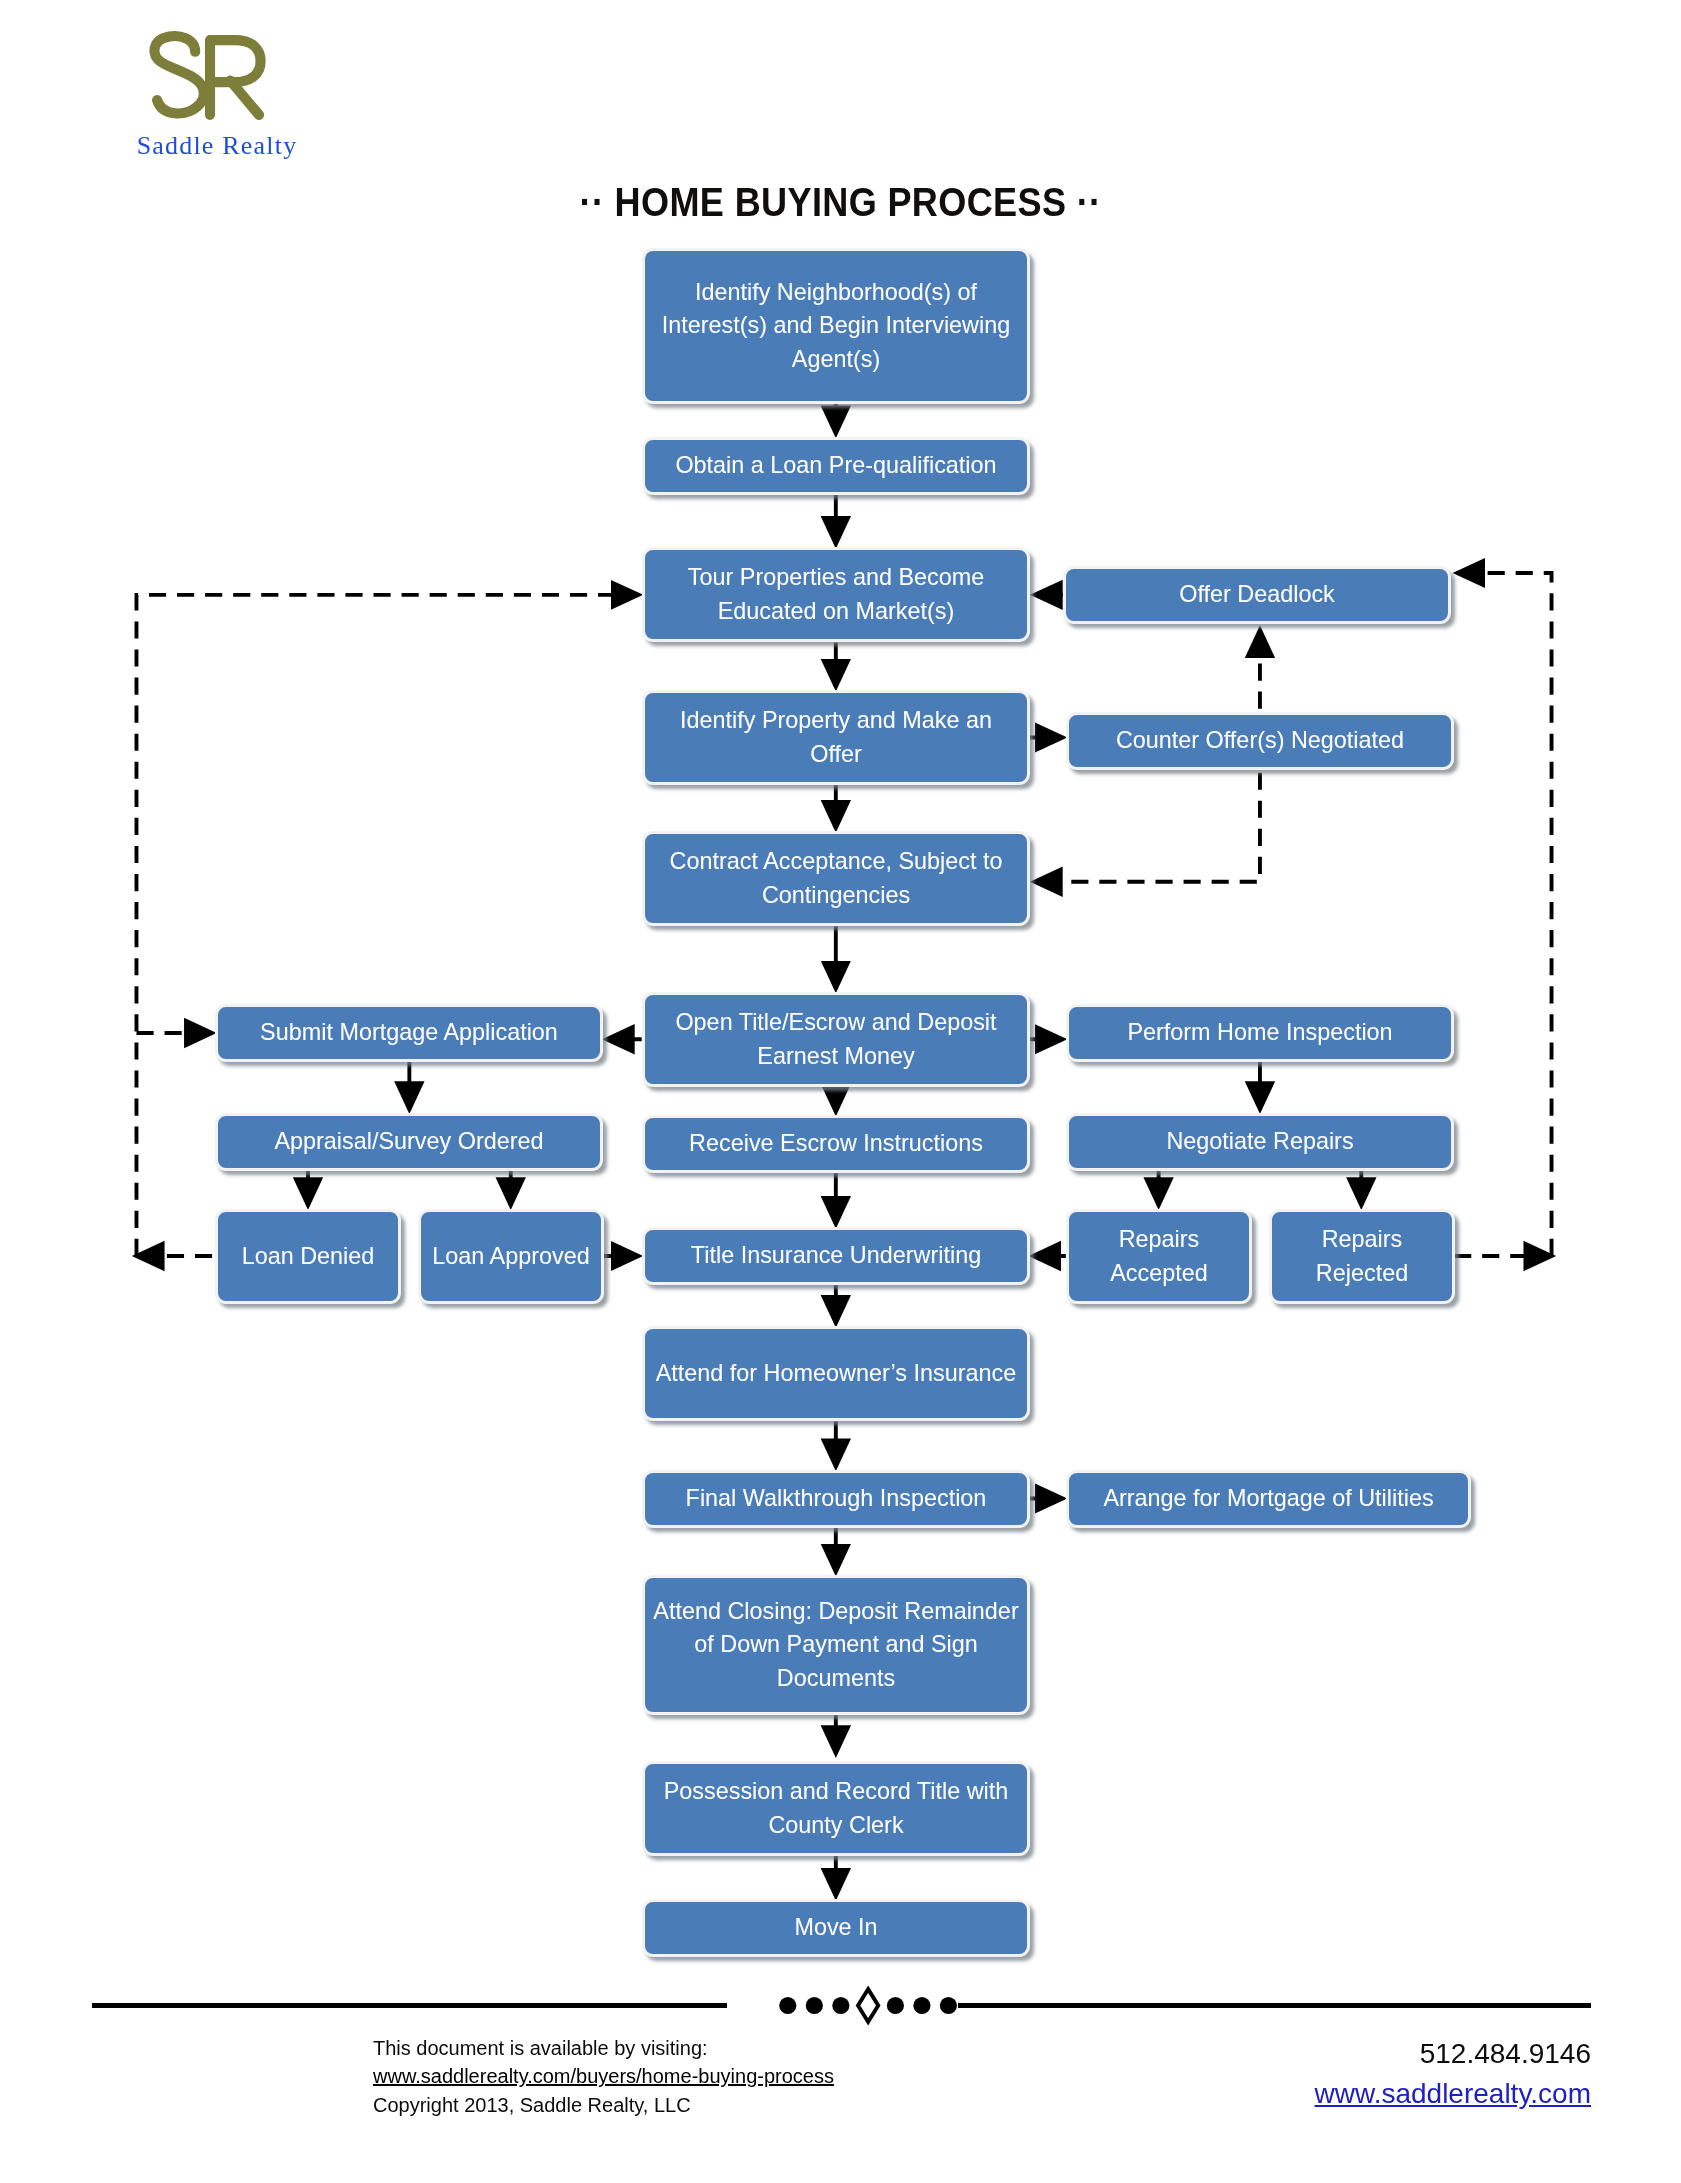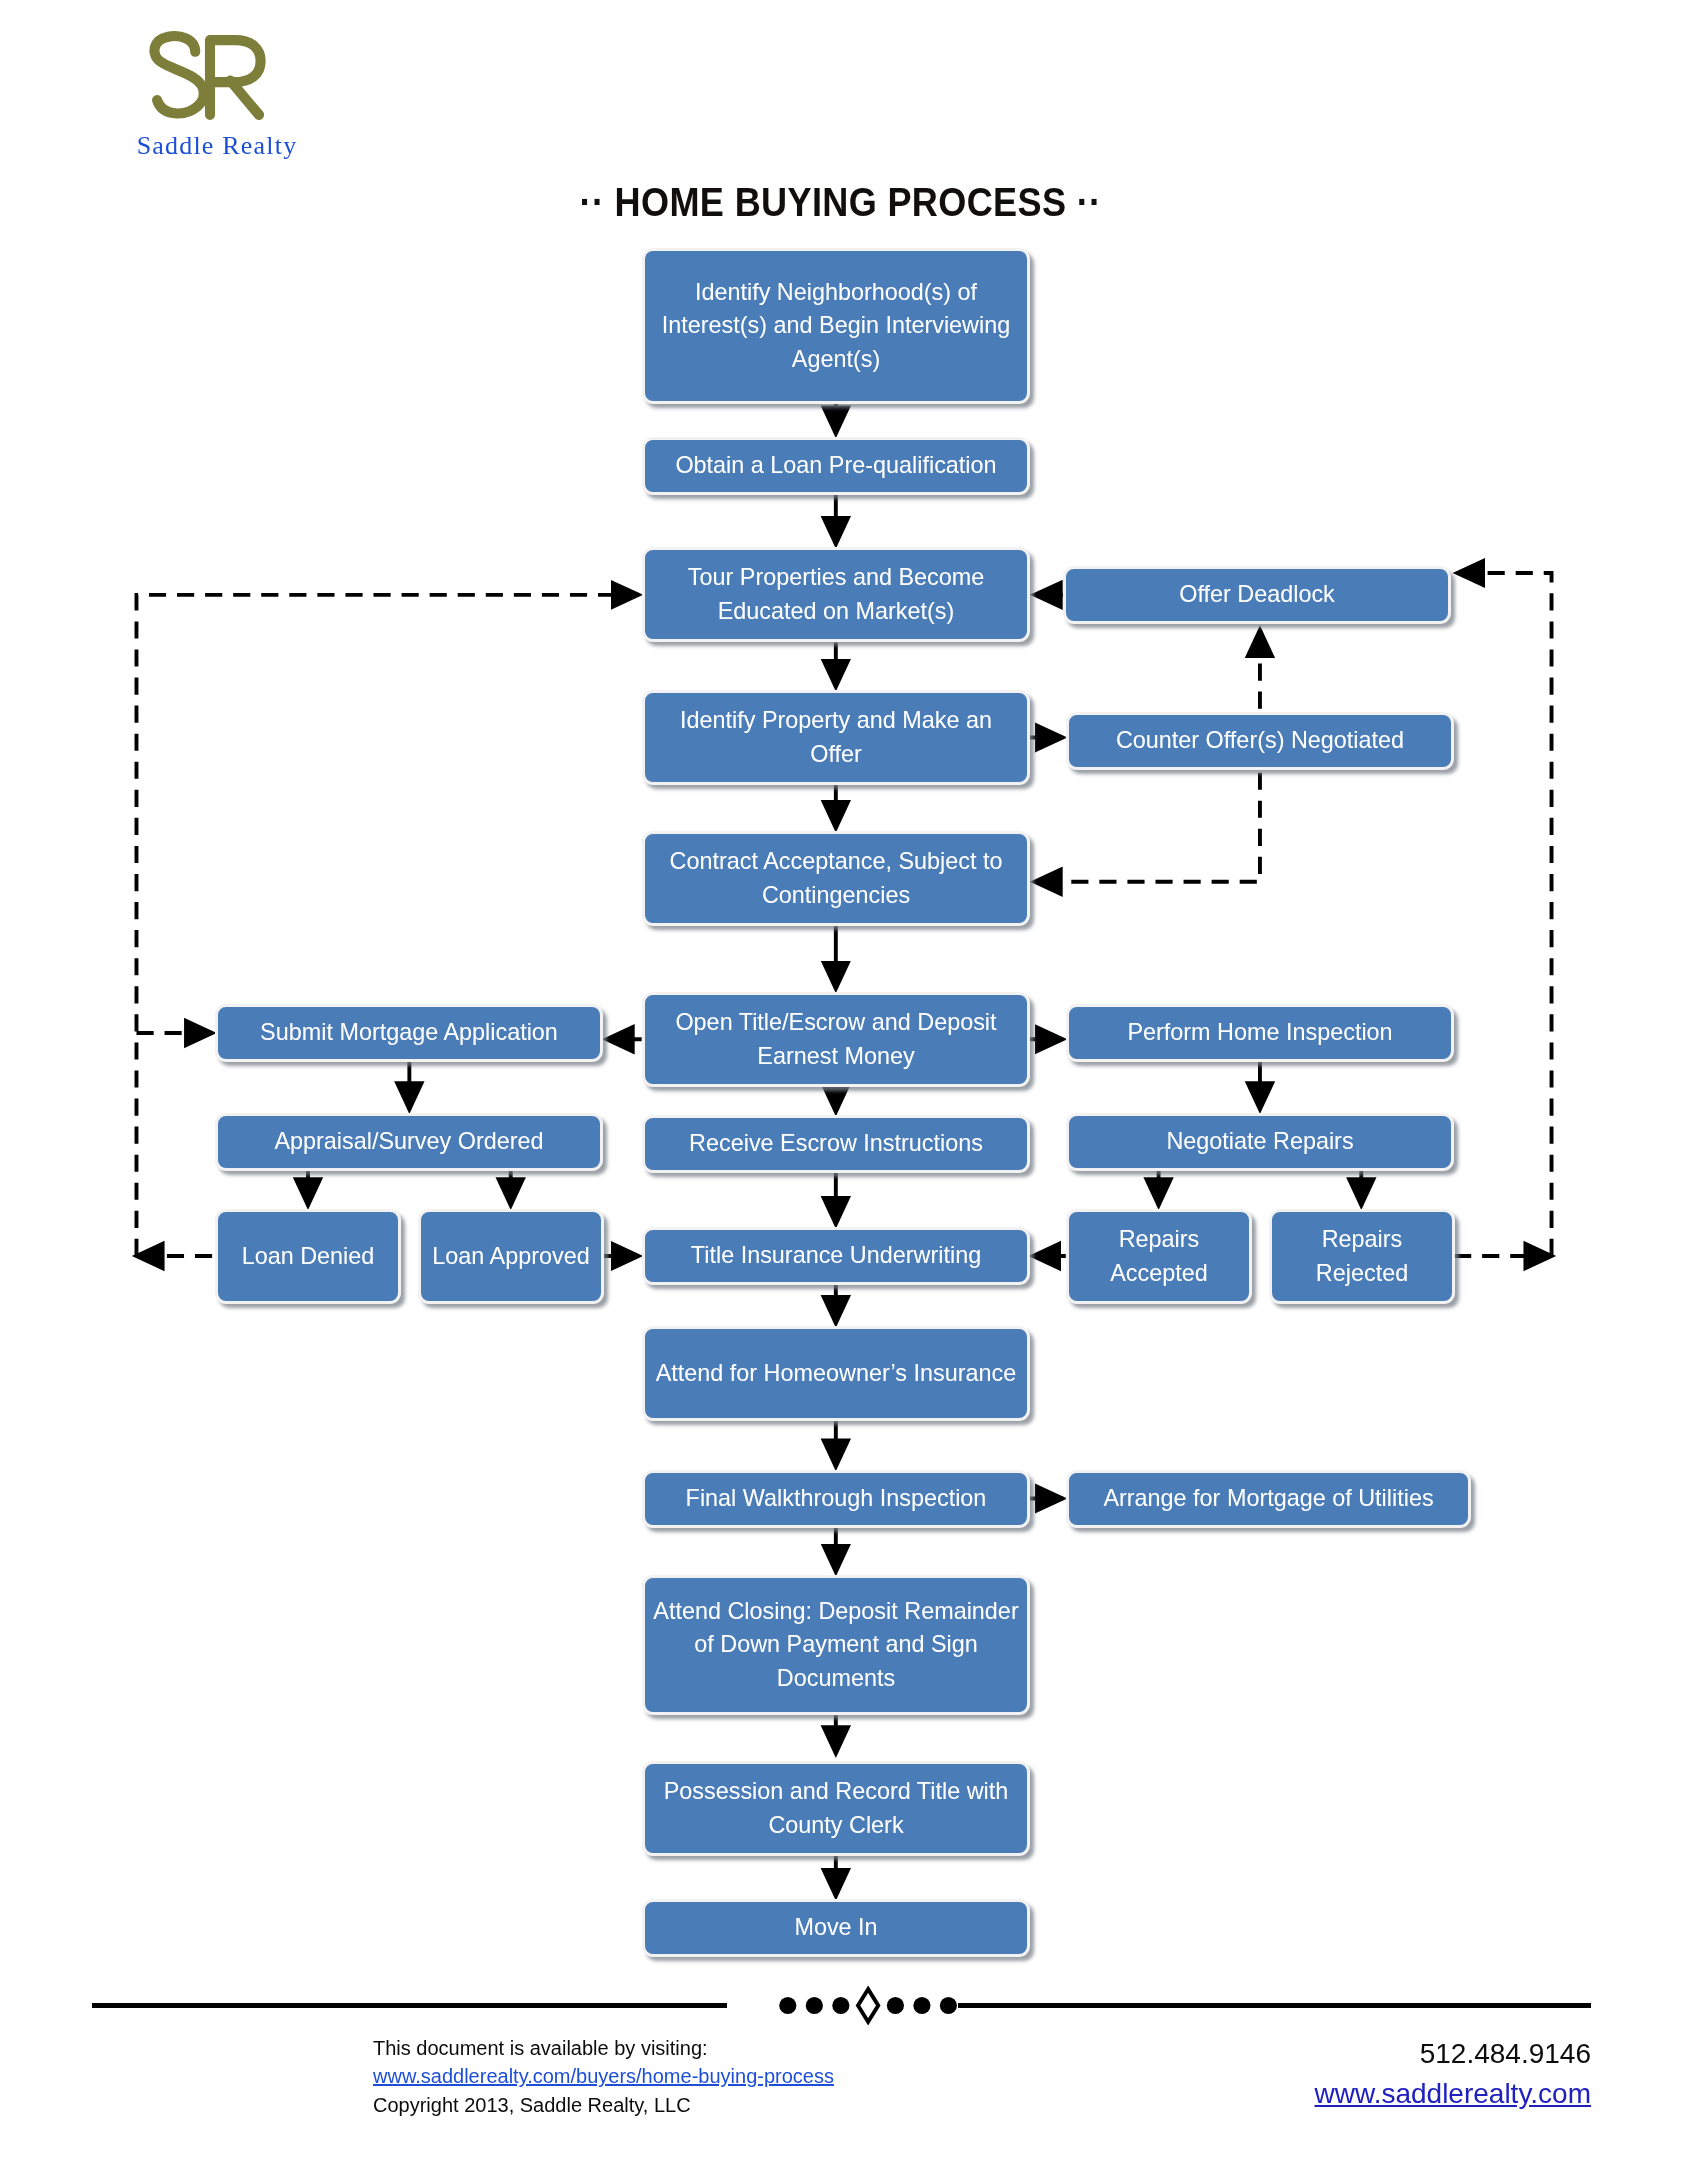--- a/index.html
+++ b/index.html
@@ -36,21 +36,21 @@
         padding:1.6px 7.8px;
         text-shadow:0 0 0.8px rgba(255,255,255,.15);}
   .node span{display:block;width:100%;}
 
   
   #rule-left{position:absolute;left:92px;top:2003px;width:635px;height:4.7px;background:#000;}
   #rule-right{position:absolute;left:958px;top:2003px;width:633px;height:4.7px;background:#000;}
   #ornament{position:absolute;left:727px;top:1985px;width:230px;height:41px;}
   #foot-center{position:absolute;left:373px;top:2034px;width:936px;text-align:left;
       font-size:20px;color:#0c0c0c;line-height:1.42;}
-  #foot-center .lnk{color:#1d4ed8;text-decoration:underline;}
+  #foot-center .lnk{color:#000000;text-decoration:underline;}
   #foot-right{position:absolute;left:1170px;top:2034px;width:421px;text-align:right;
       font-size:28px;color:#0c0c0c;line-height:1.42;}
   #foot-right .lnk{color:#2020c0;text-decoration:underline;}
 </style>
 </head>
 <body>
 
 <div id="page">
 
   <div id="logo">

